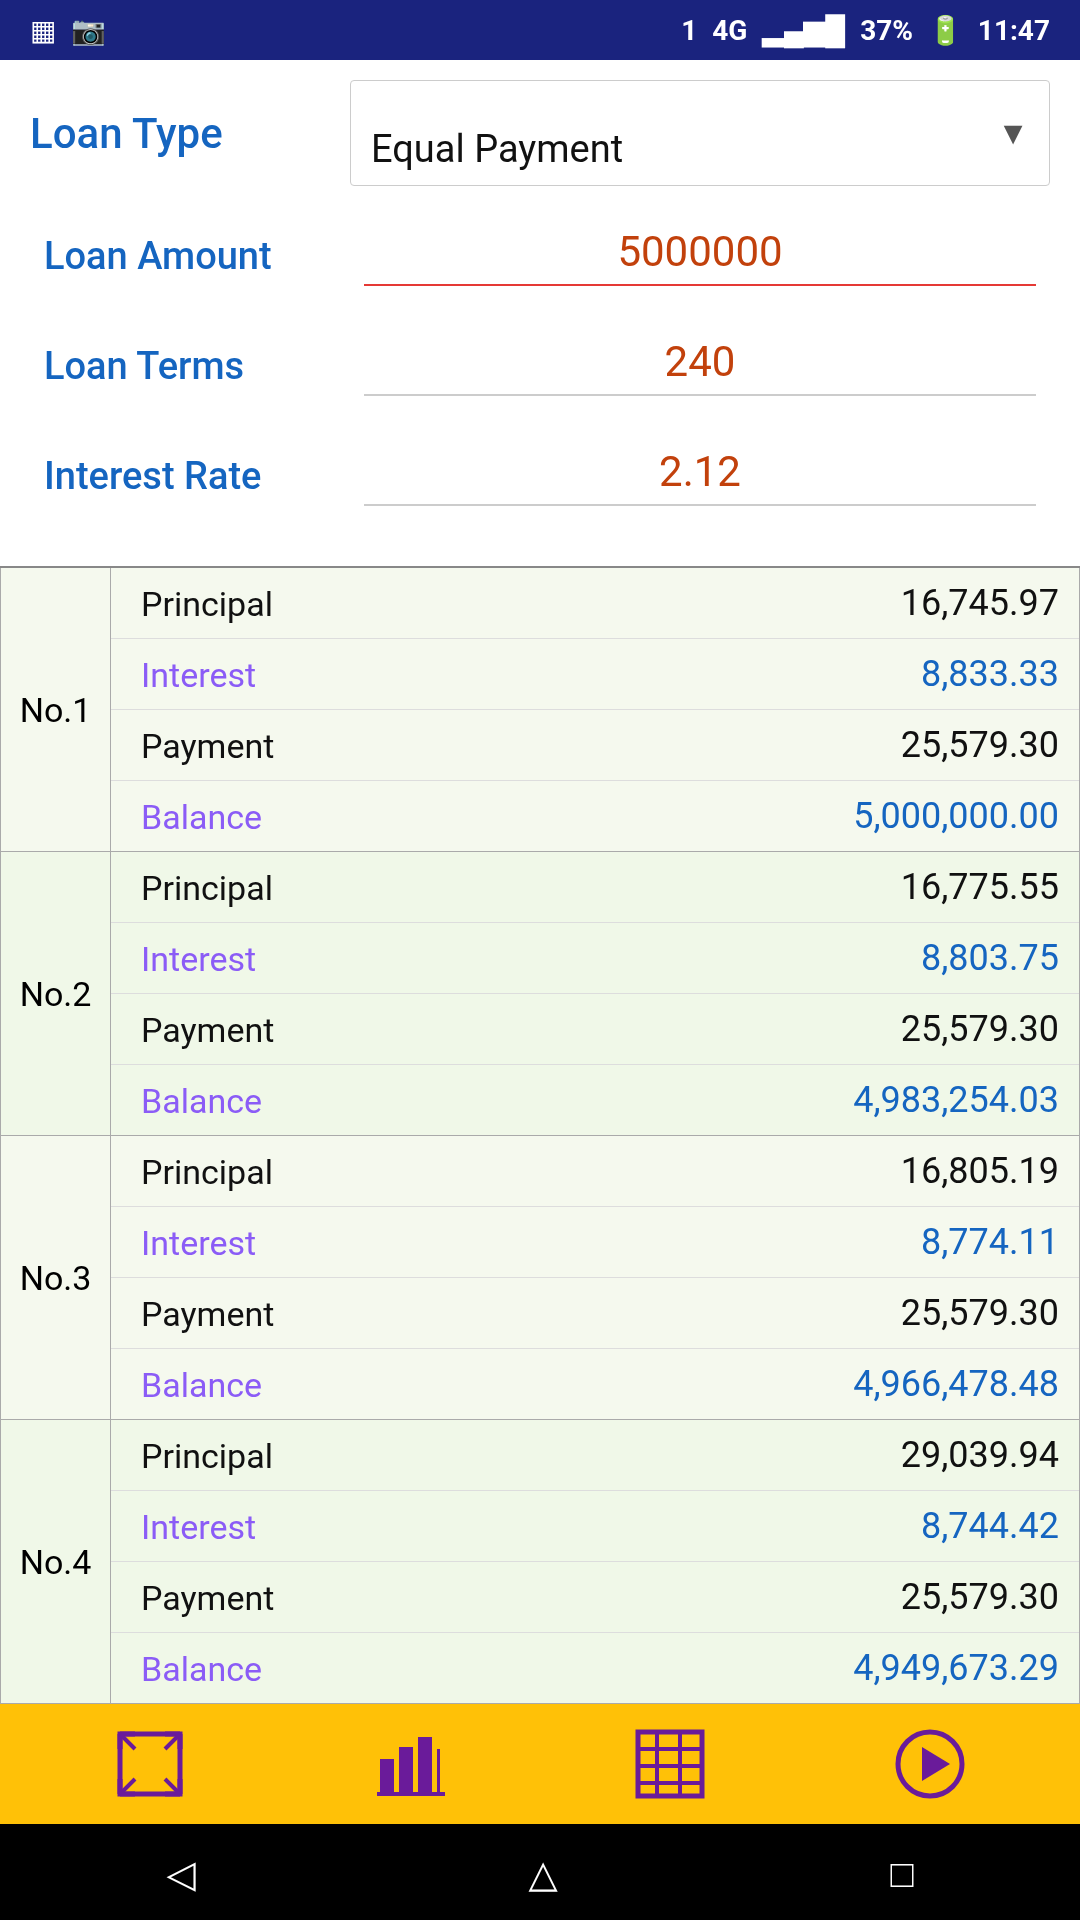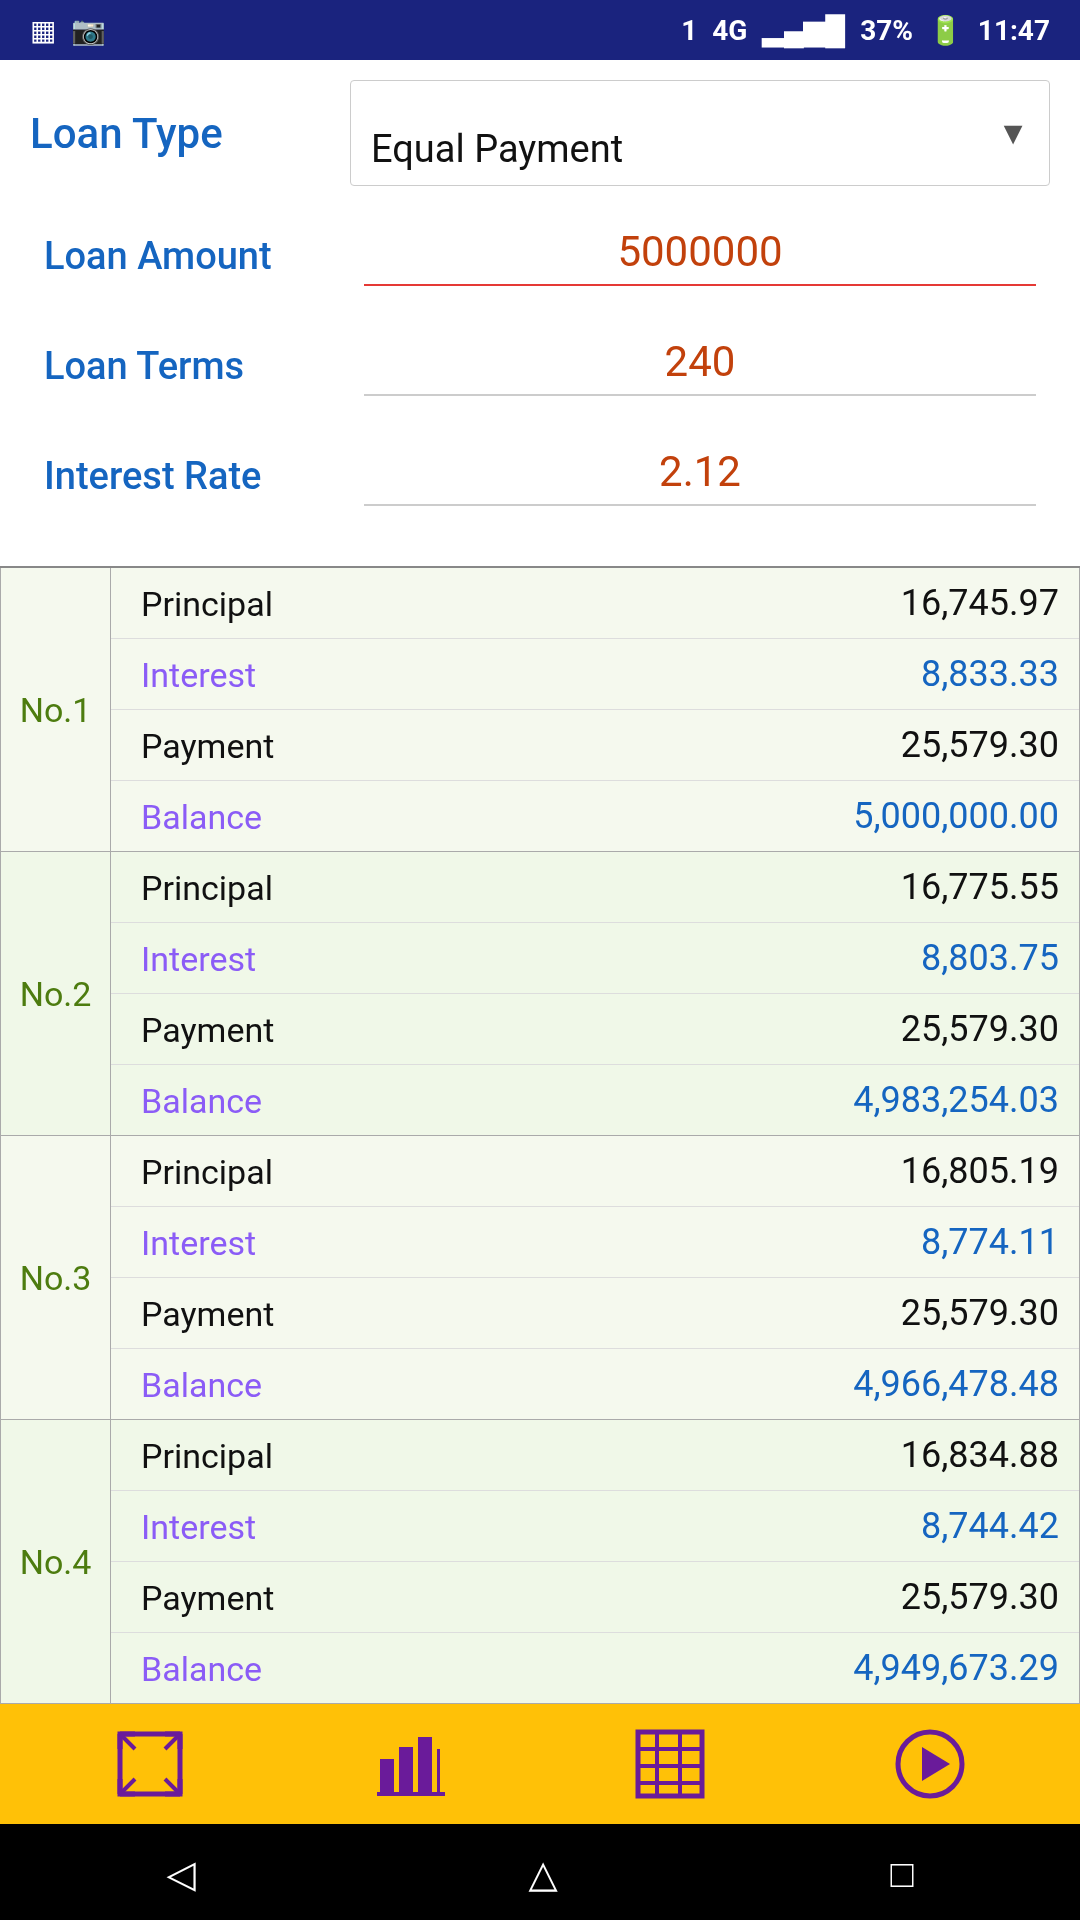--- a/index.html
+++ b/index.html
@@ -132,21 +132,21 @@
     .payment-row-inner {
       display: flex;
     }
 
     .row-number {
       width: 110px;
       display: flex;
       align-items: center;
       justify-content: center;
       font-size: 34px;
-      color: #4d7c0f;
+      color: #000000;
       border-right: 1px solid #aaa;
       padding: 10px 5px;
     }
 
     .row-details {
       flex: 1;
     }
 
     .detail-line {
       display: flex;
@@ -327,21 +327,21 @@
           </div>
         </div>
       </div>
     </div>
       <div class="payment-row">
       <div class="payment-row-inner">
         <div class="row-number">No.4</div>
         <div class="row-details">
           <div class="detail-line">
             <span class="detail-label black">Principal</span>
-            <span class="detail-amount black">16,834.88</span>
+            <span class="detail-amount black">29,039.94</span>
           </div>
           <div class="detail-line">
             <span class="detail-label blue">Interest</span>
             <span class="detail-amount blue">8,744.42</span>
           </div>
           <div class="detail-line">
             <span class="detail-label black">Payment</span>
             <span class="detail-amount black">25,579.30</span>
           </div>
           <div class="detail-line">

